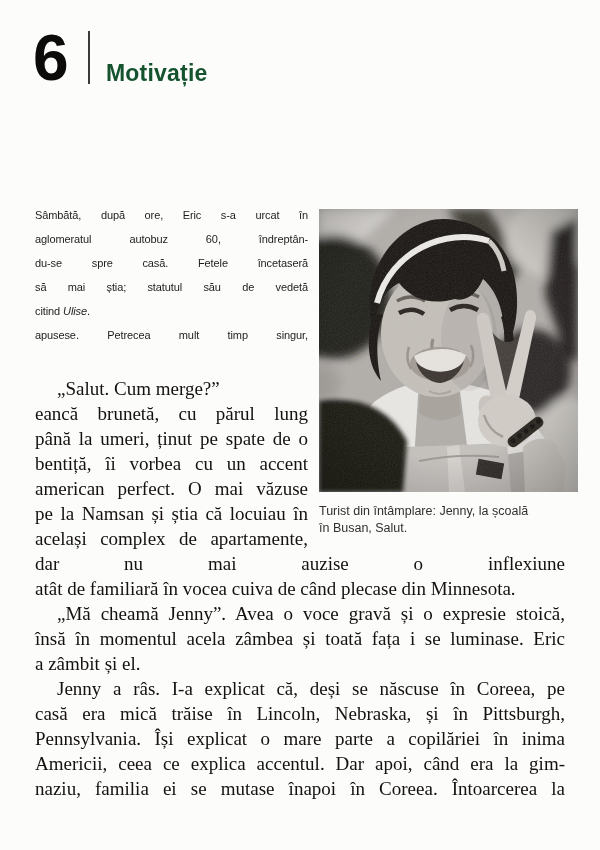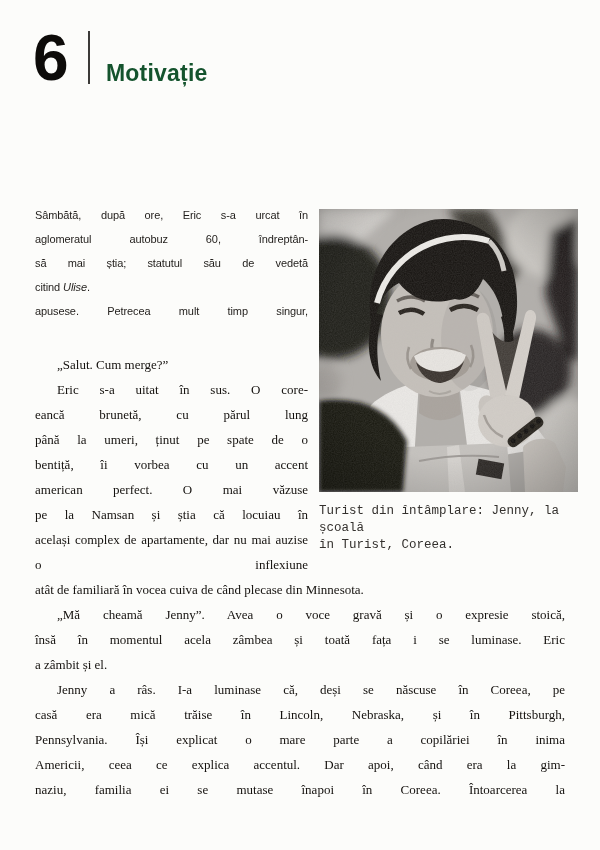--- a/index.html
+++ b/index.html
@@ -16,32 +16,32 @@
   .chtitle{ position:absolute; left:106px; top:34px;
             font:700 23px/1.1 "Liberation Sans", sans-serif;
             color:#14532d; letter-spacing:.2px;margin-top:27px; }
 
   
   .content { position:absolute; left:35px; top:203px; width:543px; }
 
   .fig   { float:right; width:259px; margin:6px 0 8px 11px; }
   .photo { width:259px; height:283px; background:#b2afab; }
   .photo svg { display:block; }
-  .caption { margin-top:11px; font-family:Liberation Mono, monospace;
+  .caption { margin-top:11px; font-family:Liberation Sans, sans-serif;
              font-size:12.5px; line-height:17px; color:#33302d; }
 
   .block { text-align:justify; }
   .block .line { margin-right:13px; }
   .line.j   { text-align:justify; text-align-last:justify; }
   .line.ind { text-indent:22px; }
   .it { font-style:italic; }
 
   .sans  { font-family:"Liberation Sans", sans-serif; font-size:11px;
            line-height:24px; color:#201d1a; letter-spacing:-.1px; }
-  .serif { font-family:"Liberation Serif", serif; font-size:13px;
+  .serif { font-family:"Liberation Serif", serif; font-size:19px;
            line-height:25px; color:#14110e; margin-top:29px; }
 </style>
 </head>
 <body>
 
 <div class="page">
 
   <span class="chnum">6</span>
   <span class="chbar"></span>
   <span class="chtitle">Motivație</span>
@@ -127,44 +127,44 @@
           </g>
 
           <path d="M0,192 Q62,184 88,232 L84,283 L0,283 Z" fill="#15120f" filter="url(#b2)"></path>
 
           <rect width="259" height="283" filter="url(#grain)" opacity="0.5"></rect>
           <rect width="259" height="283" fill="url(#vig)"></rect>
         </svg>
       </div>
       <figcaption class="caption">
         <div>Turist din întâmplare: Jenny, la școală</div>
-        <div>în Turist, Coreea.</div>
+        <div>în Busan, Salut.</div>
       </figcaption>
     </figure>
 
   <div class="block sans">
         <div class="line j"><span>Sâmbătă, după ore, Eric s-a urcat în</span></div>
         <div class="line j"><span>aglomeratul autobuz 60, îndreptân-</span></div>
+        <div class="line j"><span>du-se spre casă. Fetele încetaseră</span></div>
         <div class="line j"><span>să mai știa; statutul său de vedetă</span></div>
         <div class="line"><span>citind </span><span class="it">Ulise</span><span>.</span></div>
         <div class="line j"><span>apusese. Petrecea mult timp singur,</span></div>
       </div>
       <div class="block serif">
         <div class="line ind"><span>„Salut. Cum merge?”</span></div>
-        <div class="line j ind"><span>Eric s-a uitat în sus. O core-</span></div>
         <div class="line j"><span>eancă brunetă, cu părul lung</span></div>
         <div class="line j"><span>până la umeri, ținut pe spate de o</span></div>
         <div class="line j"><span>bentiță, îi vorbea cu un accent</span></div>
         <div class="line j"><span>american perfect. O mai văzuse</span></div>
         <div class="line j"><span>pe la Namsan și știa că locuiau în</span></div>
         <div class="line j"><span>același complex de apartamente, dar nu mai auzise o inflexiune</span></div>
         <div class="line"><span>atât de familiară în vocea cuiva de când plecase din Minnesota.</span></div>
         <div class="line j ind"><span>„Mă cheamă Jenny”. Avea o voce gravă și o expresie stoică,</span></div>
         <div class="line j"><span>însă în momentul acela zâmbea și toată fața i se luminase. Eric</span></div>
         <div class="line"><span>a zâmbit și el.</span></div>
-        <div class="line j ind"><span>Jenny a râs. I-a luminase că, deși se născuse în Coreea, pe</span></div>
+        <div class="line j ind"><span>Jenny a râs. I-a explicat că, deși se născuse în Coreea, pe</span></div>
         <div class="line j"><span>casă era mică trăise în Lincoln, Nebraska, și în Pittsburgh,</span></div>
         <div class="line j"><span>Pennsylvania. Își explicat o mare parte a copilăriei în inima</span></div>
         <div class="line j"><span>Americii, ceea ce explica accentul. Dar apoi, când era la gim-</span></div>
         <div class="line j"><span>naziu, familia ei se mutase înapoi în Coreea. Întoarcerea la</span></div>
       </div>
     </div>
 </div>
 
 </body></html>

